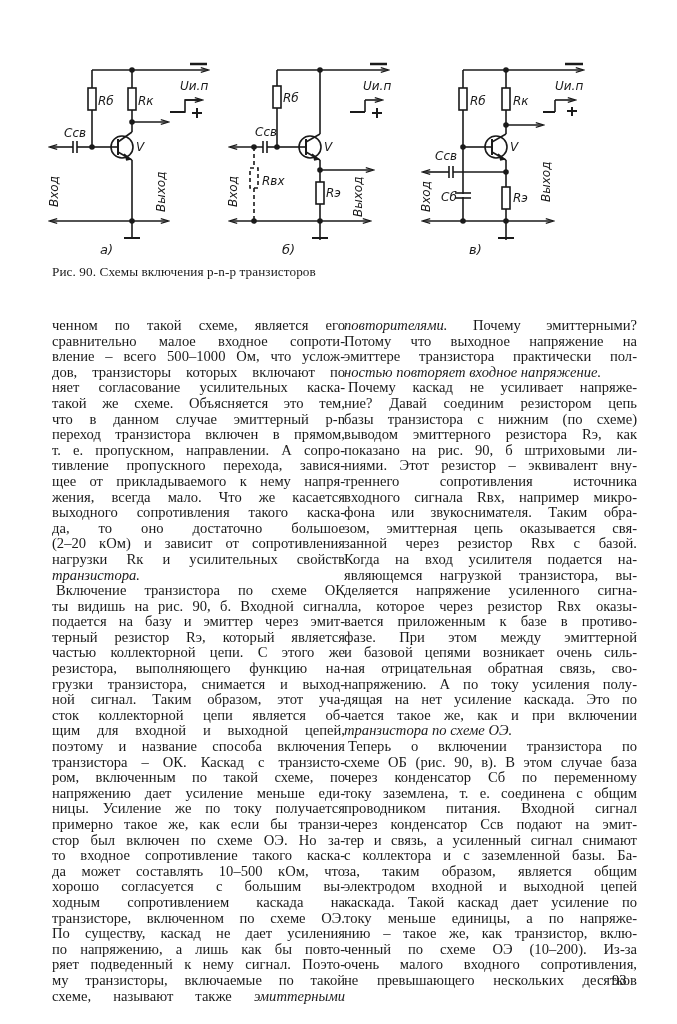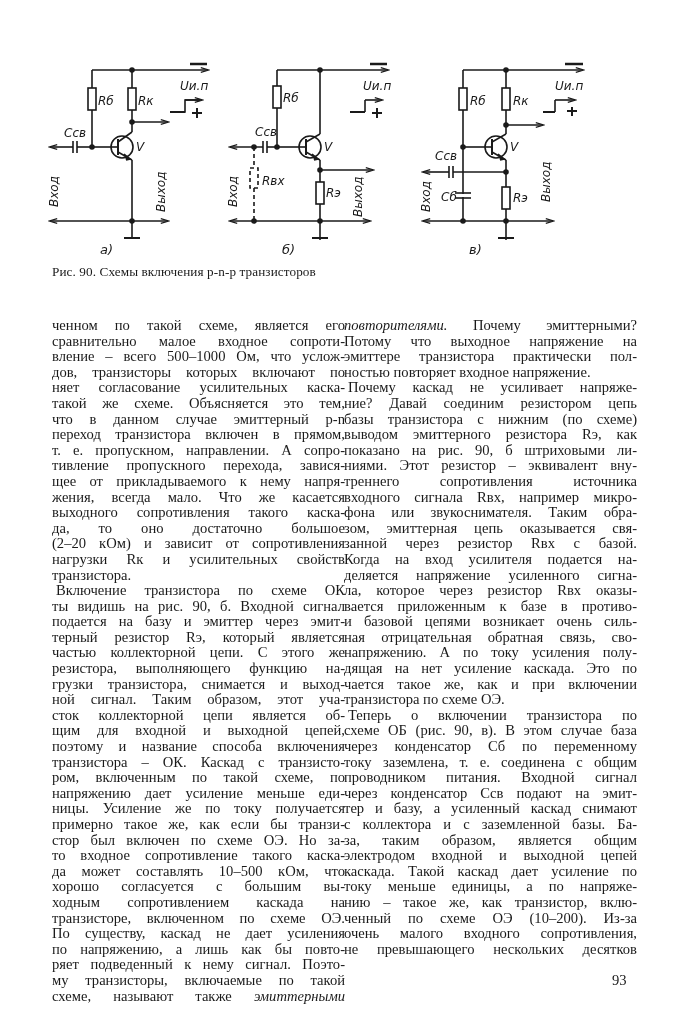--- a/index.html
+++ b/index.html
@@ -5,21 +5,21 @@
     html, body { margin: 0; padding: 0; background: #ffffff; }
     body { width: 677px; height: 1024px; position: relative; overflow: hidden;
            font-family: "Liberation Serif", "DejaVu Serif", serif; color: #1a1a1a; }
     .figure { position: absolute; left: 40px; top: 52px; width: 590px; height: 205px; }
     .figure svg { width: 100%; height: 100%; }
     .figure svg text { font-family: "DejaVu Sans", sans-serif; font-style: italic; fill: #1a1a1a; }
     .caption { position: absolute; left: 52px; top: 264px; font-size: 13.2px; letter-spacing: 0.1px; }
     .col { position: absolute; top: 294px; width: 293px; font-size: 14.6px; line-height: 15.6px;
            text-align: justify; margin-top: 24px; }
     .col .line { display: block; text-align: justify; text-align-last: justify; white-space: nowrap; overflow: hidden; height: 15.6px; }
-    .col .line.last { text-align-last: left; }
+    .col .line.last { text-align-last: left; font-style: italic; }
     .col .indent { padding-left: 4px; }
     #col-left { left: 52px; }
     #col-right { left: 344px; }
     .it { font-style: italic; }
     .page-number { position: absolute; left: 612px; top: 972px; font-size: 14.6px; }
   </style>
 </head>
 <body>
 
 <div class="figure">
@@ -261,36 +261,38 @@
     <span class="line">базы транзистора с нижним (по схеме)</span>
     <span class="line">выводом эмиттерного резистора Rэ, как</span>
     <span class="line">показано на рис. 90, б штриховыми ли-</span>
     <span class="line">ниями. Этот резистор – эквивалент вну-</span>
     <span class="line">треннего сопротивления источника</span>
     <span class="line">входного сигнала Rвх, например микро-</span>
     <span class="line">фона или звукоснимателя. Таким обра-</span>
     <span class="line">зом, эмиттерная цепь оказывается свя-</span>
     <span class="line">занной через резистор Rвх с базой.</span>
     <span class="line">Когда на вход усилителя подается на-</span>
+    <span class="line">являющемся нагрузкой транзистора, вы-</span>
     <span class="line">деляется напряжение усиленного сигна-</span>
     <span class="line">ла, которое через резистор Rвх оказы-</span>
     <span class="line">вается приложенным к базе в противо-</span>
+    <span class="line">фазе. При этом между эмиттерной</span>
     <span class="line">и базовой цепями возникает очень силь-</span>
     <span class="line">ная отрицательная обратная связь, сво-</span>
     <span class="line">напряжению. А по току усиления полу-</span>
     <span class="line">дящая на нет усиление каскада. Это по</span>
     <span class="line">чается такое же, как и при включении</span>
     <span class="line last">транзистора по схеме ОЭ.</span>
     <span class="line indent">Теперь о включении транзистора по</span>
     <span class="line">схеме ОБ (рис. 90, в). В этом случае база</span>
     <span class="line">через конденсатор Cб по переменному</span>
     <span class="line">току заземлена, т. е. соединена с общим</span>
     <span class="line">проводником питания. Входной сигнал</span>
     <span class="line">через конденсатор Cсв подают на эмит-</span>
-    <span class="line">тер и базу, а усиленный каскад снимают</span>
+    <span class="line">тер и связь, а усиленный сигнал снимают</span>
     <span class="line">с коллектора и с заземленной базы. Ба-</span>
     <span class="line">за, таким образом, является общим</span>
     <span class="line">электродом входной и выходной цепей</span>
     <span class="line">каскада. Такой каскад дает усиление по</span>
     <span class="line">току меньше единицы, а по напряже-</span>
     <span class="line">нию – такое же, как транзистор, вклю-</span>
     <span class="line">ченный по схеме ОЭ (10–200). Из-за</span>
     <span class="line">очень малого входного сопротивления,</span>
     <span class="line">не превышающего нескольких десятков</span>
   </div>

